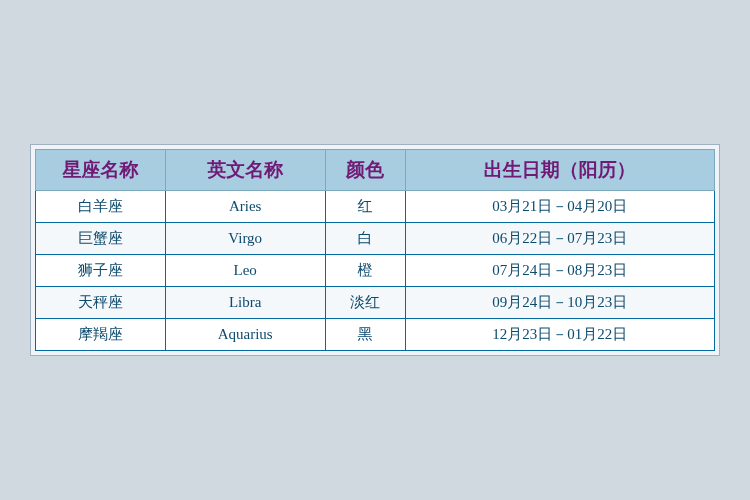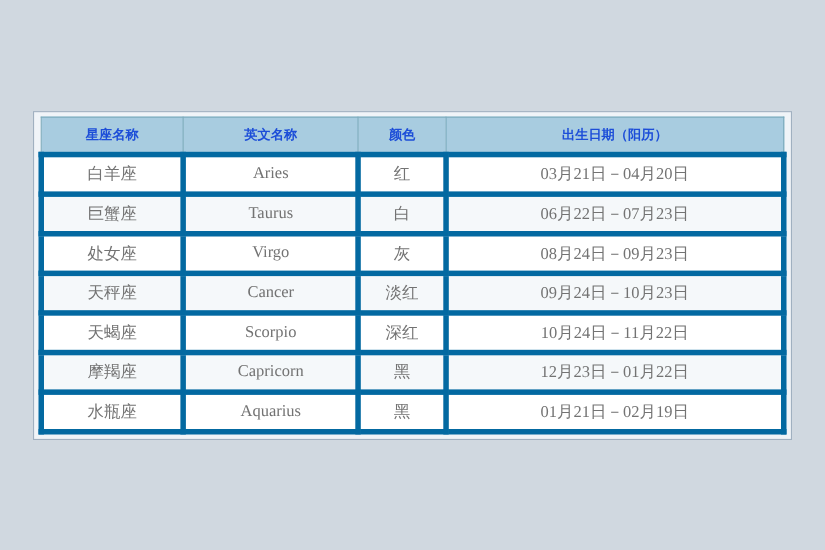--- a/index.html
+++ b/index.html
@@ -27,31 +27,31 @@
     table {
       border-collapse: collapse;
       width: 680px;
     }
 
     th {
       background-color: #a8cce0;
       border: 1px solid #7aaabb;
       padding: 7px 12px;
       text-align: center;
-      font-size: 12px;
+      font-size: 19px;
       font-weight: bold;
-      color: #1d4ed8;
+      color: #701a75;
     }
 
     td {
-      border: 5px solid #0369a1;
+      border: 1px solid #0369a1;
       padding: 6px 12px;
       text-align: center;
       font-size: 15px;
-      color: #737373;
+      color: #0c4a6e;
       background-color: #ffffff;
     }
 
     tr:nth-child(even) td {
       background-color: #f5f8fa;
     }
 
     .col-chinese { width: 130px; }
     .col-english { width: 160px; margin-left: 16px; }
     .col-color   { width: 80px; margin-top: 42px; }
@@ -72,49 +72,37 @@
     </thead>
     <tbody id="table-body">
     <tr>
           <td>白羊座</td>
           <td>Aries</td>
           <td>红</td>
           <td>03月21日－04月20日</td>
         </tr>
         <tr>
           <td>巨蟹座</td>
-          <td>Taurus</td>
+          <td>Virgo</td>
           <td>白</td>
           <td>06月22日－07月23日</td>
         </tr>
         <tr>
-          <td>处女座</td>
-          <td>Virgo</td>
-          <td>灰</td>
-          <td>08月24日－09月23日</td>
+          <td>狮子座</td>
+          <td>Leo</td>
+          <td>橙</td>
+          <td>07月24日－08月23日</td>
         </tr>
         <tr>
           <td>天秤座</td>
-          <td>Cancer</td>
+          <td>Libra</td>
           <td>淡红</td>
           <td>09月24日－10月23日</td>
         </tr>
         <tr>
-          <td>天蝎座</td>
-          <td>Scorpio</td>
-          <td>深红</td>
-          <td>10月24日－11月22日</td>
-        </tr>
-        <tr>
           <td>摩羯座</td>
-          <td>Capricorn</td>
+          <td>Aquarius</td>
           <td>黑</td>
           <td>12月23日－01月22日</td>
-        </tr>
-        <tr>
-          <td>水瓶座</td>
-          <td>Aquarius</td>
-          <td>黑</td>
-          <td>01月21日－02月19日</td>
         </tr>
       </tbody>
   </table>
 </div>
 
 </body></html>

